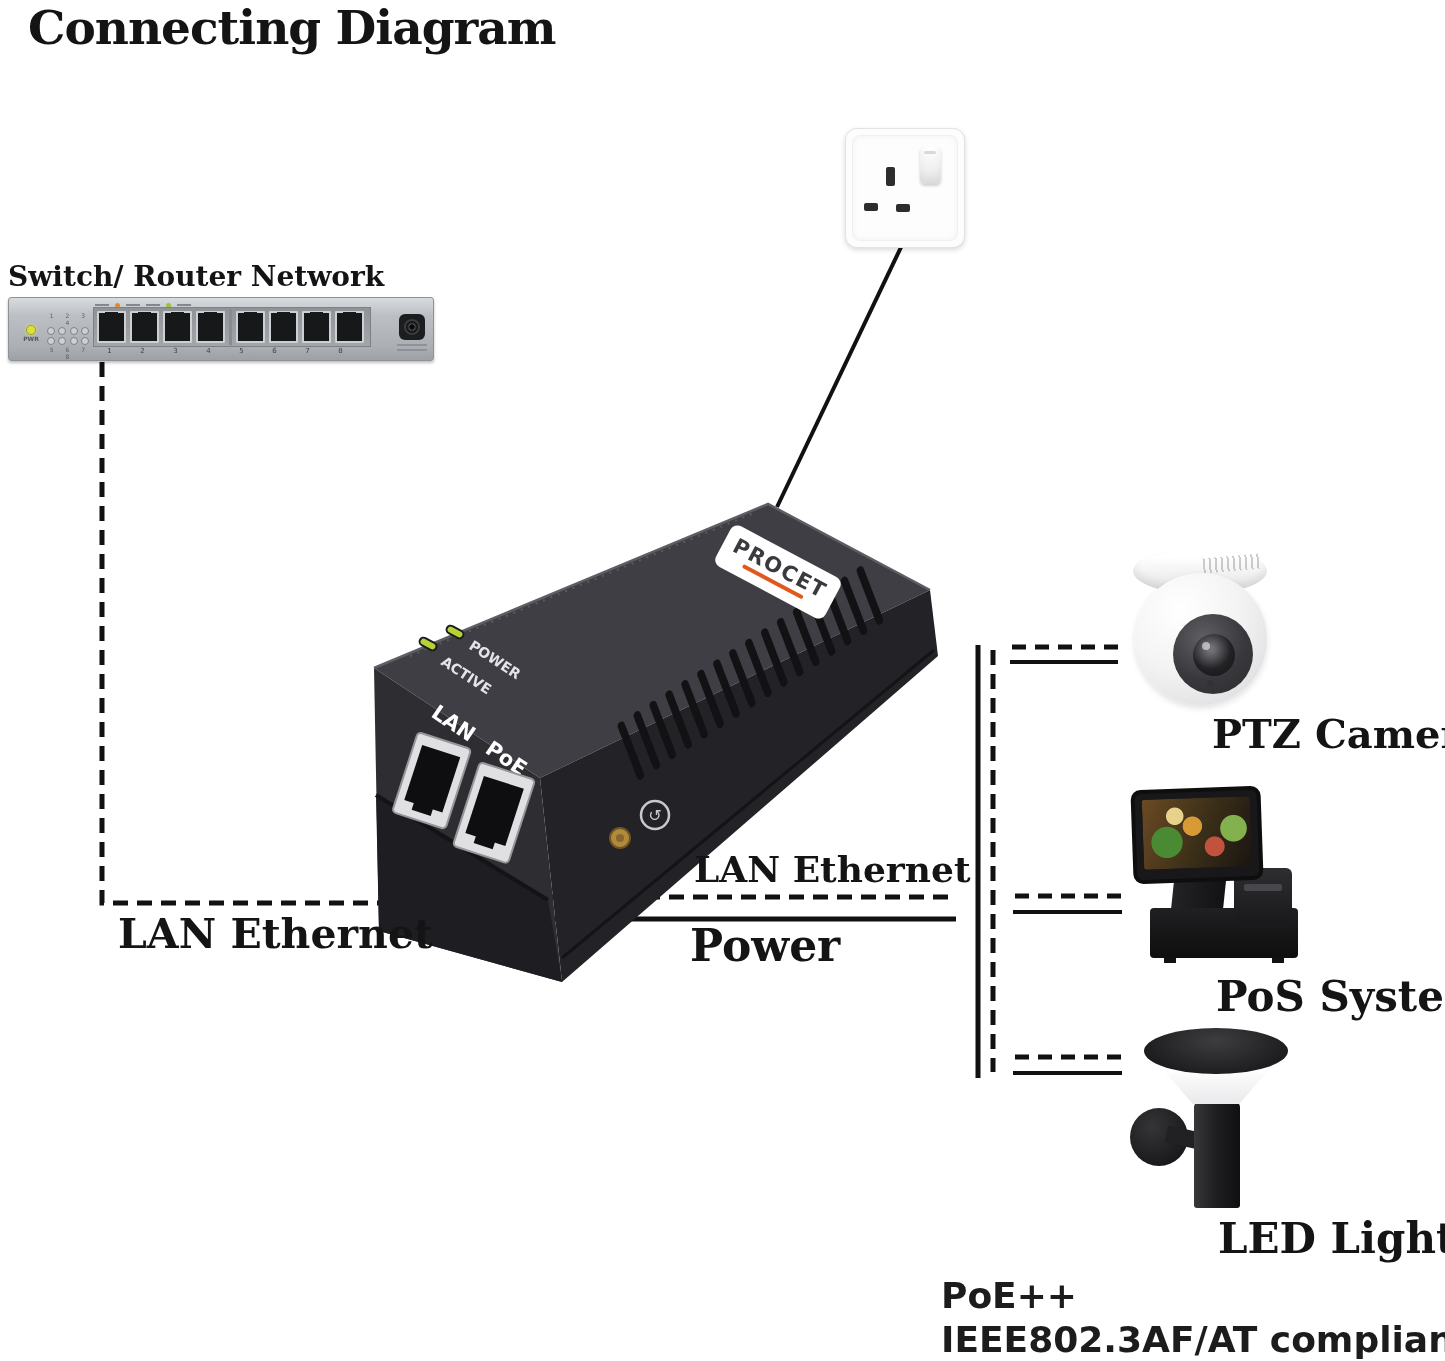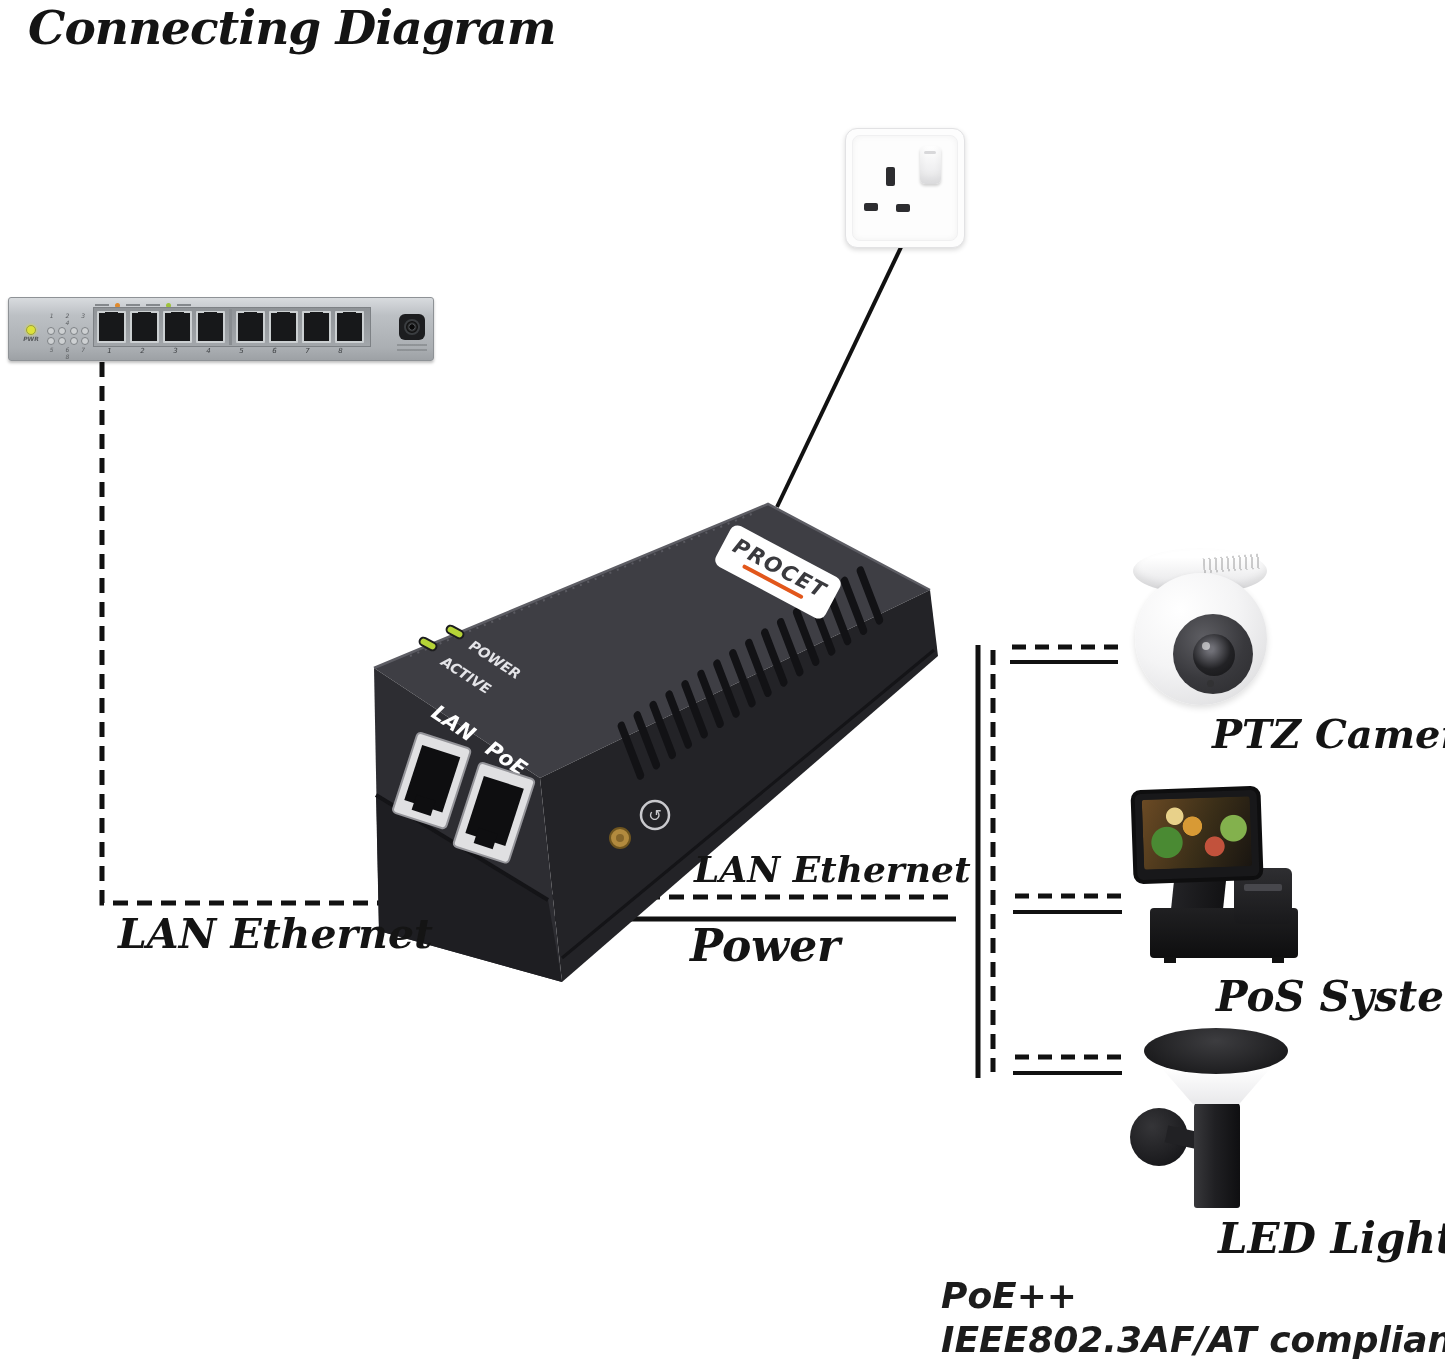--- a/index.html
+++ b/index.html
@@ -1,17 +1,17 @@
 <!DOCTYPE html>
 <html><head>
 <meta charset="utf-8">
 <style>
   html,body{margin:0;padding:0;background:#fff;}
   .canvas{position:relative;width:1445px;height:1361px;background:#ffffff;overflow:hidden;
-          font-family:"DejaVu Serif","Liberation Serif",serif;color:#111;font-style:italic;}
+          font-family:"DejaVu Serif","Liberation Serif",serif;color:#111;}
   .abs{position:absolute;}
   .serif-label{font-family:"DejaVu Serif","Liberation Serif",serif;font-weight:700;color:#141414;white-space:nowrap;}
   .sans-label{font-family:"DejaVu Sans","Liberation Sans",sans-serif;font-weight:700;color:#1c1c1c;white-space:nowrap;}
 
   
   .title{left:28px;top:0px;font-size:47px;letter-spacing:-1px;}
   .switch-title{left:8px;top:260px;font-size:28px;}
 
   
   #wires{left:0;top:0;z-index:1;}
@@ -132,20 +132,21 @@
     <line x1="993" y1="650" x2="993" y2="1072" stroke="#111" stroke-width="5" stroke-dasharray="15 9"></line>
     <line x1="1012" y1="647" x2="1120" y2="647" stroke="#111" stroke-width="5" stroke-dasharray="14 9"></line>
     <line x1="1010" y1="662" x2="1118" y2="662" stroke="#111" stroke-width="4"></line>
     <line x1="1015" y1="896" x2="1122" y2="896" stroke="#111" stroke-width="5" stroke-dasharray="14 9"></line>
     <line x1="1013" y1="912" x2="1122" y2="912" stroke="#111" stroke-width="4"></line>
     <line x1="1015" y1="1057" x2="1122" y2="1057" stroke="#111" stroke-width="5" stroke-dasharray="14 9"></line>
     <line x1="1013" y1="1073" x2="1122" y2="1073" stroke="#111" stroke-width="4"></line>
   </svg>
 
   <div class="abs serif-label title">Connecting Diagram</div>
+  <div class="abs serif-label switch-title">Switch/ Router Network</div>
 
   <div class="abs switch">
     <div class="abs sw-legend">
       <i></i>
         <b class="dot-o"></b>
         <i></i>
         <i></i>
         <b class="dot-g"></b>
         <i></i>
     </div>

